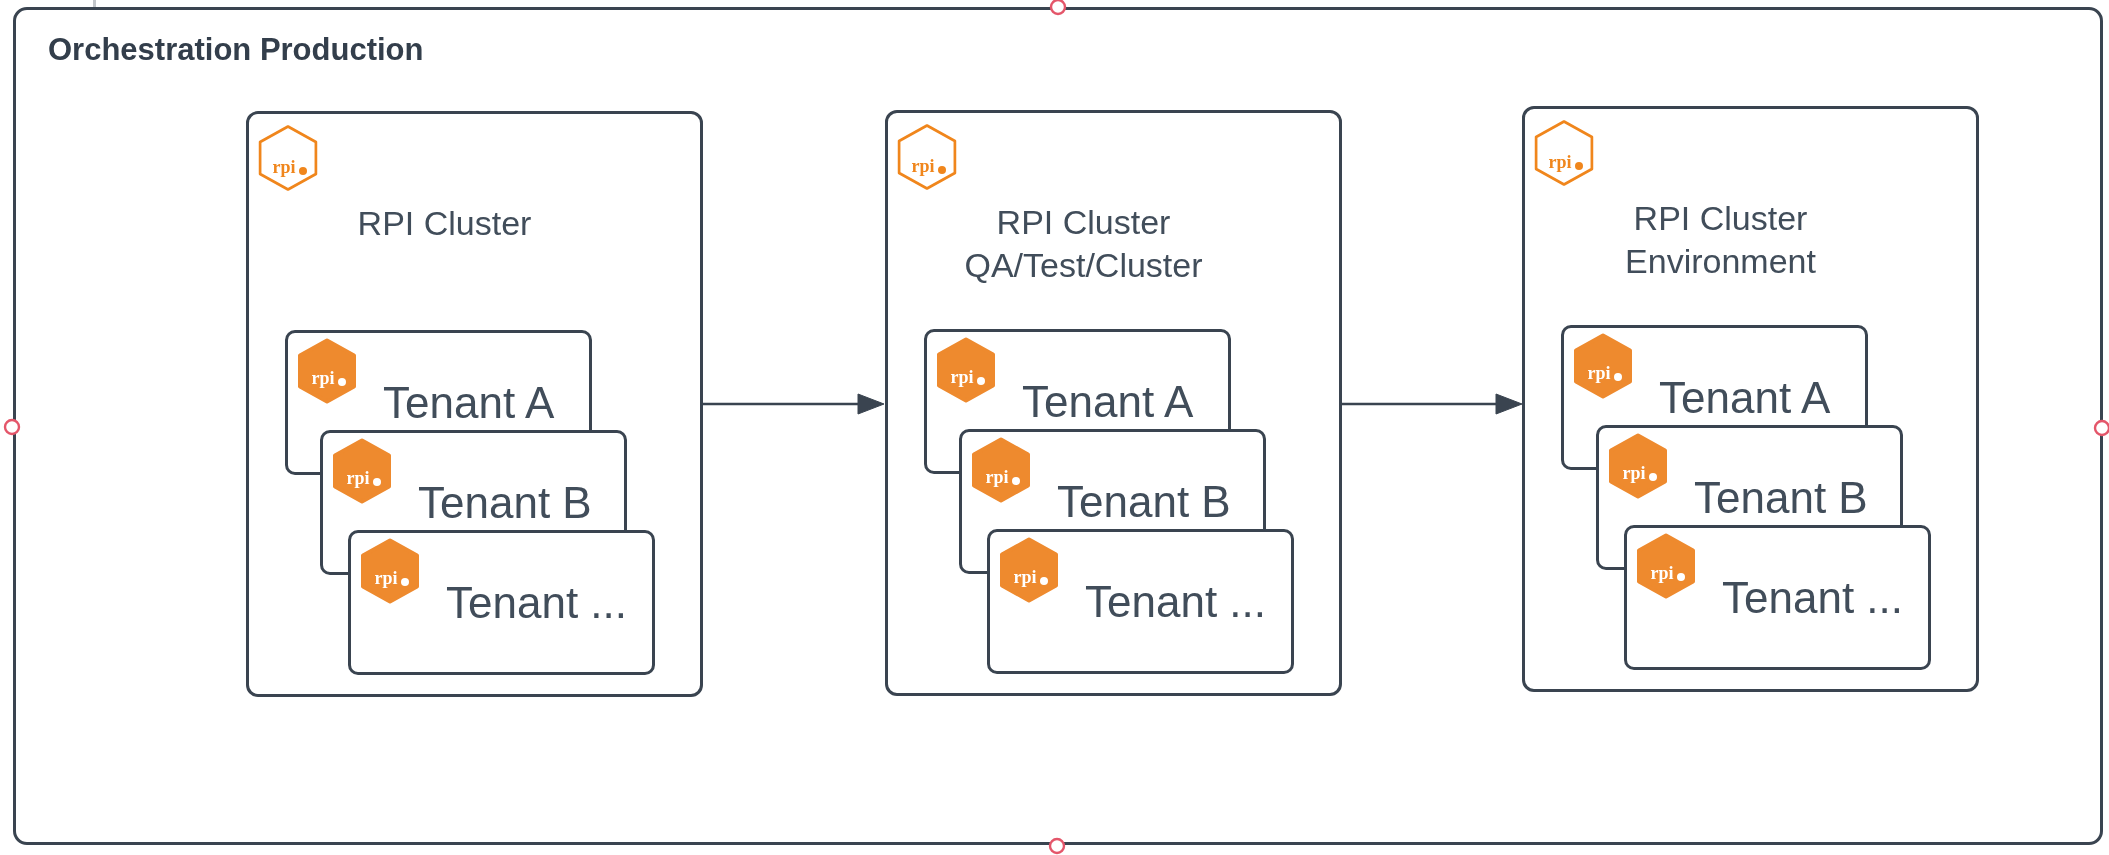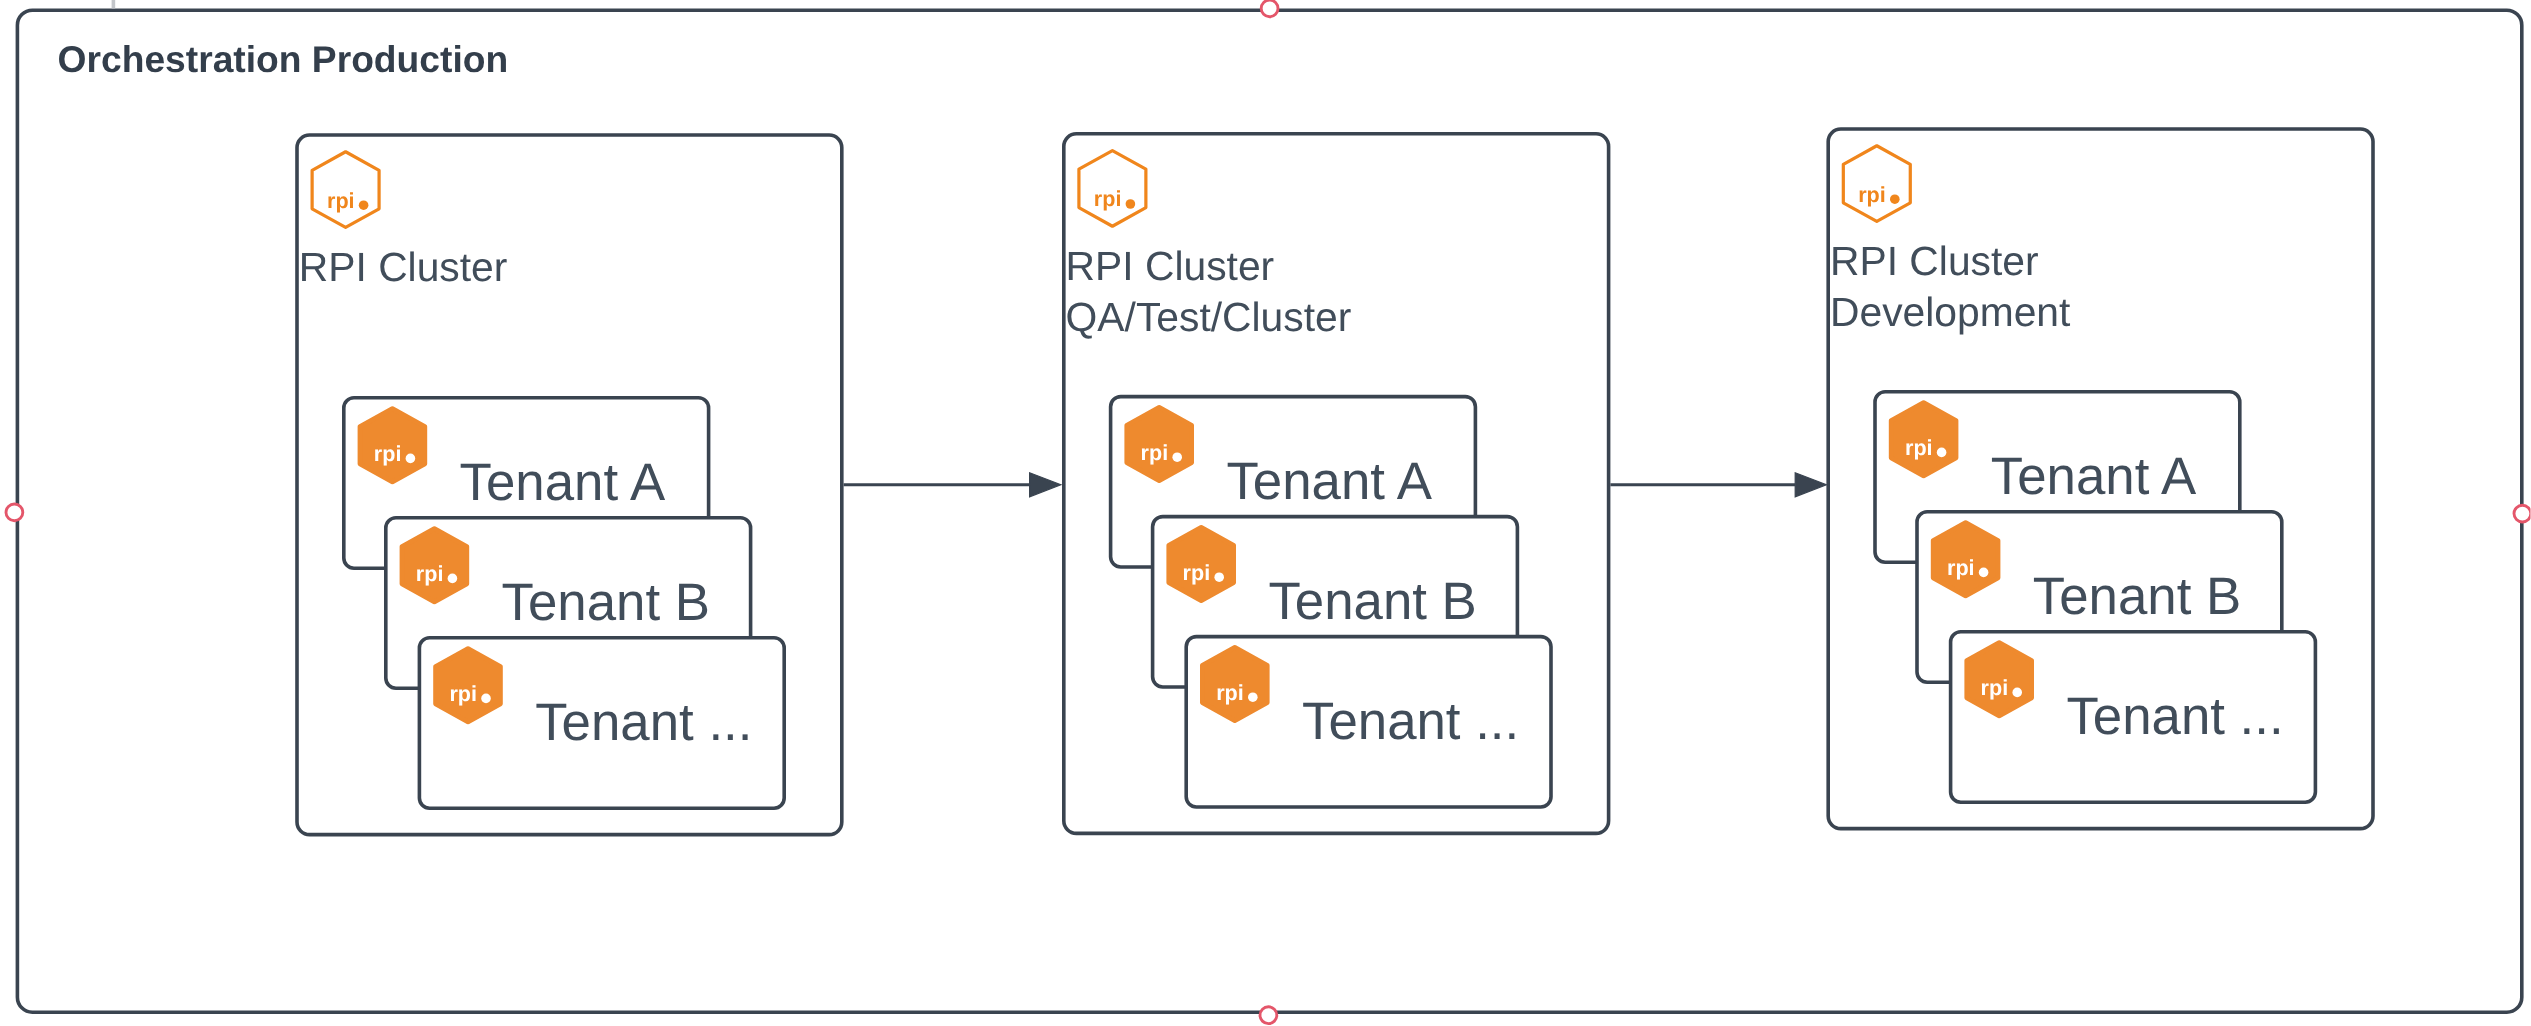--- a/index.html
+++ b/index.html
@@ -17,36 +17,36 @@
     white-space:nowrap;
   }
 
   
   .cluster{
     position:absolute;width:457px;height:586px;box-sizing:border-box;
     border:3px solid #3A4450;border-radius:12px;background:#ffffff;
   }
   .cluster-title{
     position:absolute;left:0;top:88px;width:100%;box-sizing:border-box;
-    padding-right:60px;text-align:left;
+    padding-right:60px;text-align:center;
     font-size:34px;line-height:43px;color:#414D5A;
   }
 
   
   .tenant{
     position:absolute;width:307px;height:145px;box-sizing:border-box;
     border:3px solid #3A4450;border-radius:10px;background:#ffffff;
   }
   .tenant-label{
     position:absolute;left:95px;top:0;height:100%;display:flex;align-items:center;
     font-size:44px;color:#414D5A;white-space:nowrap;
   }
 
   
-  .hex{position:absolute;pointer-events:none;}
+  .hex{position:absolute;pointer-events:none;font-family:Liberation Serif, serif;}
   .hex svg{display:block;}
   .hex-cluster{left:8px;top:9px;width:62px;height:70px;}
   .hex-tenant{left:9px;top:5px;width:60px;height:66px;}
   .rpi-badge{
     position:absolute;left:0;top:0;width:100%;height:100%;
     display:flex;align-items:flex-end;justify-content:center;
     box-sizing:border-box;padding-bottom:17px;padding-left:3px;
     font-size:18px;font-weight:bold;line-height:18px;
   }
   .rpi-badge .dot{
@@ -182,21 +182,21 @@
       <svg viewBox="0 0 60 66" width="62" height="70">
         <polygon points="30,2.5 57,17.5 57,48.5 30,63.5 3,48.5 3,17.5" fill="#ffffff" stroke="#F0861C" stroke-width="2.6" stroke-linejoin="round"></polygon>
       </svg>
       <span class="rpi-badge rpi-orange">
           <span>rpi</span>
           <span class="dot"></span>
         </span>
     </div>
     <div class="cluster-title">
       <div>RPI Cluster</div>
-      <div>Development</div>
+      <div>Environment</div>
     </div>
 
     <div class="tenant" style="left:36px;top:216px;">
       <div class="hex hex-tenant">
         <svg viewBox="0 0 60 66" width="60" height="66">
           <polygon points="30,2.5 57,17.5 57,48.5 30,63.5 3,48.5 3,17.5" fill="#EE8A2E" stroke="#EE8A2E" stroke-width="4" stroke-linejoin="round"></polygon>
         </svg>
         <span class="rpi-badge rpi-white">
             <span>rpi</span>
             <span class="dot"></span>

